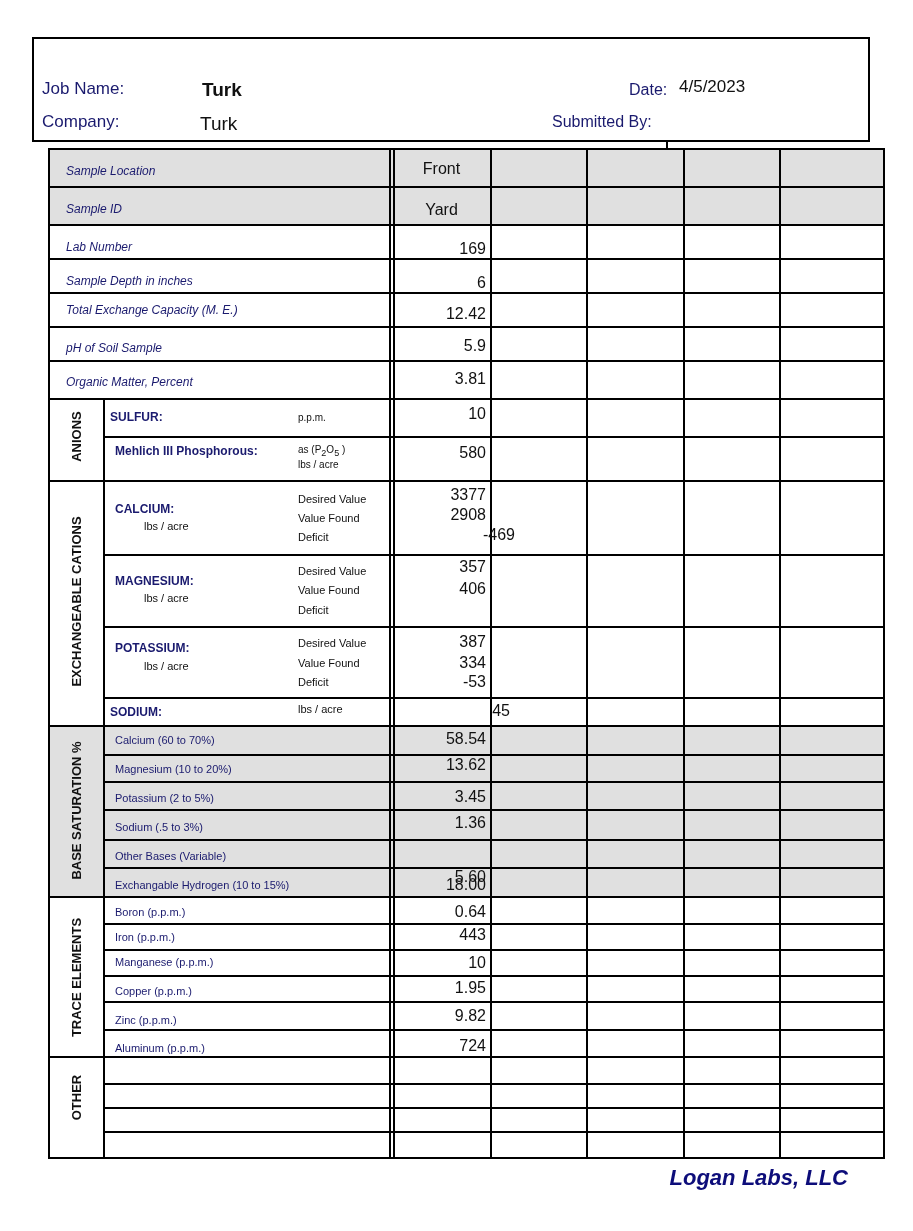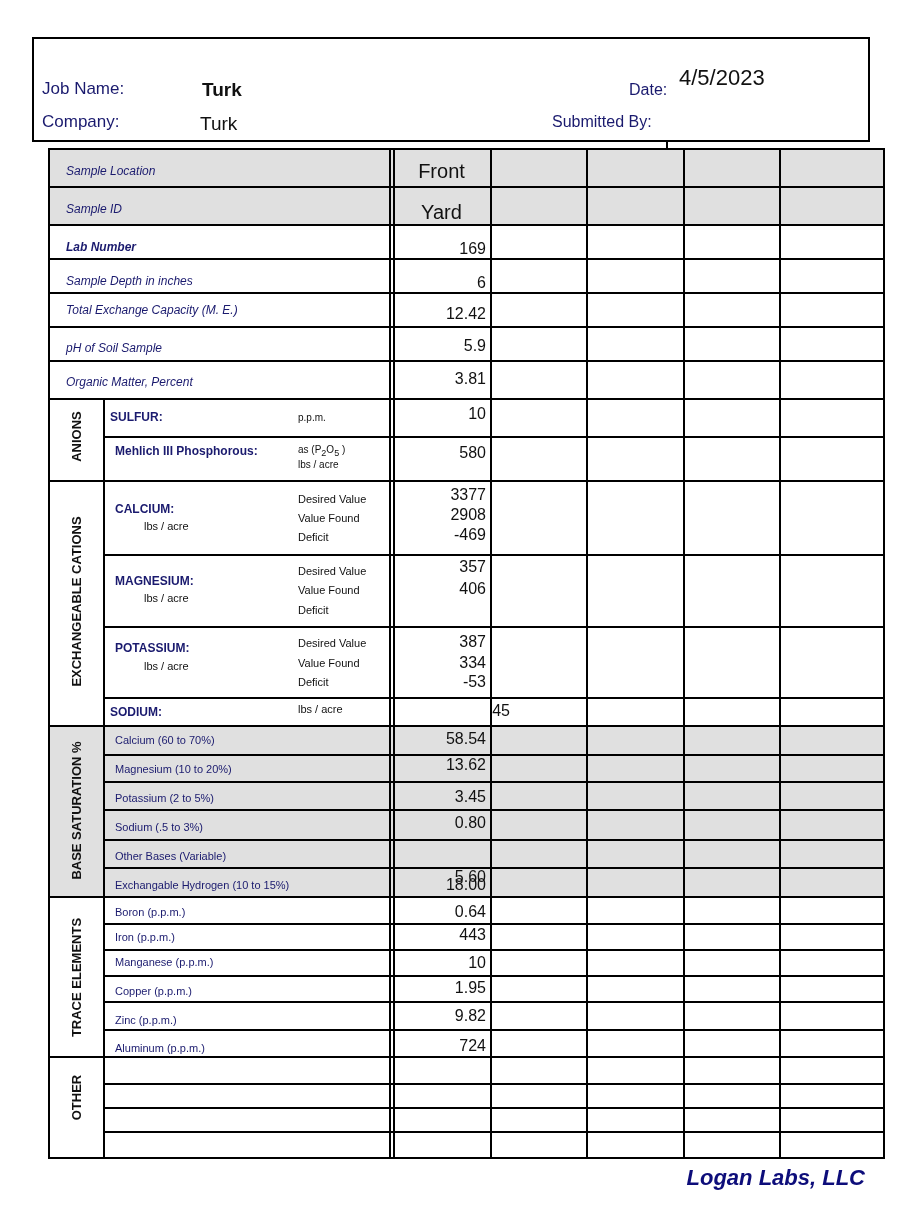--- a/index.html
+++ b/index.html
@@ -11,35 +11,35 @@
   .hval { font-size: 19px; color: #111; }
   #tbl { left: 32px; top: 148px; width: 905px; height: 1011px; margin-left: 16px; }
   .hline { position: absolute; left: 0; height: 0; border-top: 2px solid #000; }
   .vline { position: absolute; width: 0; border-left: 2px solid #000; }
   .gray { position: absolute; background: #e0e0e0; }
   .lbl-it { position: absolute; font-size: 12px; font-style: italic; color: #1a1a6e; }
   .lbl-b { position: absolute; font-size: 12px; font-weight: bold; color: #1a1a6e; }
   .lbl-s { position: absolute; font-size: 11px; color: #1a1a6e; }
   .lbl-u { position: absolute; font-size: 11px; color: #111; }
   .val { position: absolute; width: 90px; text-align: right; font-size: 16px; color: #111; left: 348px; }
-  .cval { position: absolute; width: 97px; text-align: center; font-size: 20px; color: #111; left: 345px; }
+  .cval { position: absolute; width: 97px; text-align: center; font-size: 16px; color: #111; left: 345px; }
   .vert { position: absolute; font-size: 13px; font-weight: bold; color: #111; transform: rotate(-90deg); transform-origin: center center; white-space: nowrap; text-align: center; }
-  #footer { right: 48px; top: 1165px; font-size: 22px; font-weight: bold; font-style: italic; color: #0d0d7a; margin-left: 23px; }
+  #footer { right: 65px; top: 1165px; font-size: 22px; font-weight: bold; font-style: italic; color: #0d0d7a; margin-left: 23px; }
   sub { font-size: 9px; }
 </style>
 </head>
 <body>
 
 <div id="hdr" class="abs">
   <div class="abs hlabel" style="left:8px; top:40px;">Job Name:</div>
   <div class="abs hval" style="left:168px; top:40px; font-weight:bold;">Turk</div>
   <div class="abs hlabel" style="left:8px; top:73px;">Company:</div>
   <div class="abs hval" style="left:166px; top:74px;">Turk</div>
   <div class="abs hlabel" style="left:595px; top:42px; font-size:16px;">Date:</div>
-  <div class="abs hval" style="left:645px; top:26px; font-size:22px;">4/5/2023</div>
+  <div class="abs hval" style="left:645px; top:38px; font-size:17px;">4/5/2023</div>
   <div class="abs hlabel" style="left:518px; top:74px; font-size:16px;">Submitted By:</div>
   <div class="abs hval" style="left:630px; top:74px;"></div>
 </div>
 
 <div class="abs" style="left:666px; top:140px; width:0; height:8px; border-left:2px solid #000;"></div>
 
 <div id="tbl" class="abs">
 
   <div class="gray" style="left:0; top:0; width:837px; height:77px;"></div>
   <div class="gray" style="left:56px; top:578px; width:781px; height:171px;"></div>
@@ -85,21 +85,21 @@
   <div class="hline" style="left:56px; top:935px; width:781px;"></div>
   <div class="hline" style="left:56px; top:959px; width:781px;"></div>
   <div class="hline" style="left:56px; top:983px; width:781px;"></div>
 
   <div class="lbl-it" style="left:18px; top:16px;">Sample Location</div>
   <div class="cval" style="top:12px;">Front</div>
 
   <div class="lbl-it" style="left:18px; top:54px;">Sample ID</div>
   <div class="cval" style="top:53px;">Yard</div>
 
-  <div class="lbl-it" style="left:18px; top:92px;font-weight:bold;">Lab Number</div>
+  <div class="lbl-it" style="left:18px; top:92px;">Lab Number</div>
   <div class="val" style="top:92px;">169</div>
 
   <div class="lbl-it" style="left:18px; top:126px;">Sample Depth in inches</div>
   <div class="val" style="top:126px;">6</div>
 
   <div class="lbl-it" style="left:18px; top:155px;">Total Exchange Capacity (M. E.)</div>
   <div class="val" style="top:157px;">12.42</div>
 
   <div class="lbl-it" style="left:18px; top:193px;">pH of Soil Sample</div>
   <div class="val" style="top:189px;">5.9</div>
@@ -121,21 +121,21 @@
 
   <div class="vert" style="left:-82px; top:446px; width:220px;">EXCHANGEABLE CATIONS</div>
 
   <div class="lbl-b" style="left:67px; top:354px;">CALCIUM:</div>
   <div class="lbl-u" style="left:96px; top:372px;">lbs / acre</div>
   <div class="lbl-u" style="left:250px; top:345px;">Desired Value</div>
   <div class="lbl-u" style="left:250px; top:364px;">Value Found</div>
   <div class="lbl-u" style="left:250px; top:383px;">Deficit</div>
   <div class="val" style="top:338px;">3377</div>
   <div class="val" style="top:358px;">2908</div>
-  <div class="val" style="top:378px;">-469</div>
+  <div class="val" style="top:378px;padding-left:29px;">-469</div>
 
   <div class="lbl-b" style="left:67px; top:426px;">MAGNESIUM:</div>
   <div class="lbl-u" style="left:96px; top:444px;">lbs / acre</div>
   <div class="lbl-u" style="left:250px; top:417px;">Desired Value</div>
   <div class="lbl-u" style="left:250px; top:436px;">Value Found</div>
   <div class="lbl-u" style="left:250px; top:456px;">Deficit</div>
   <div class="val" style="top:410px;">357</div>
   <div class="val" style="top:432px;">406</div>
   <div class="val" style="top:452px;"></div>
 
@@ -153,21 +153,21 @@
   <div class="val" style="top:554px;padding-left:24px;">45</div>
 
   <div class="vert" style="left:-42px; top:655px; width:140px;">BASE SATURATION %</div>
   <div class="lbl-s" style="left:67px; top:586px;">Calcium (60 to 70%)</div>
   <div class="val" style="top:582px;">58.54</div>
   <div class="lbl-s" style="left:67px; top:615px;">Magnesium (10 to 20%)</div>
   <div class="val" style="top:608px;">13.62</div>
   <div class="lbl-s" style="left:67px; top:644px;">Potassium (2 to 5%)</div>
   <div class="val" style="top:640px;">3.45</div>
   <div class="lbl-s" style="left:67px; top:673px;">Sodium (.5 to 3%)</div>
-  <div class="val" style="top:666px;">0.80</div>
+  <div class="val" style="top:666px;">1.36</div>
   <div class="lbl-s" style="left:67px; top:702px;">Other Bases (Variable)</div>
   <div class="val" style="top:720px;">5.60</div>
   <div class="lbl-s" style="left:67px; top:731px;">Exchangable Hydrogen (10 to 15%)</div>
   <div class="val" style="top:728px;">18.00</div>
 
   <div class="vert" style="left:-47px; top:822px; width:150px; font-weight:bold;">TRACE ELEMENTS</div>
   <div class="lbl-s" style="left:67px; top:758px;">Boron (p.p.m.)</div>
   <div class="val" style="top:755px;">0.64</div>
   <div class="lbl-s" style="left:67px; top:783px;">Iron (p.p.m.)</div>
   <div class="val" style="top:778px;">443</div>

